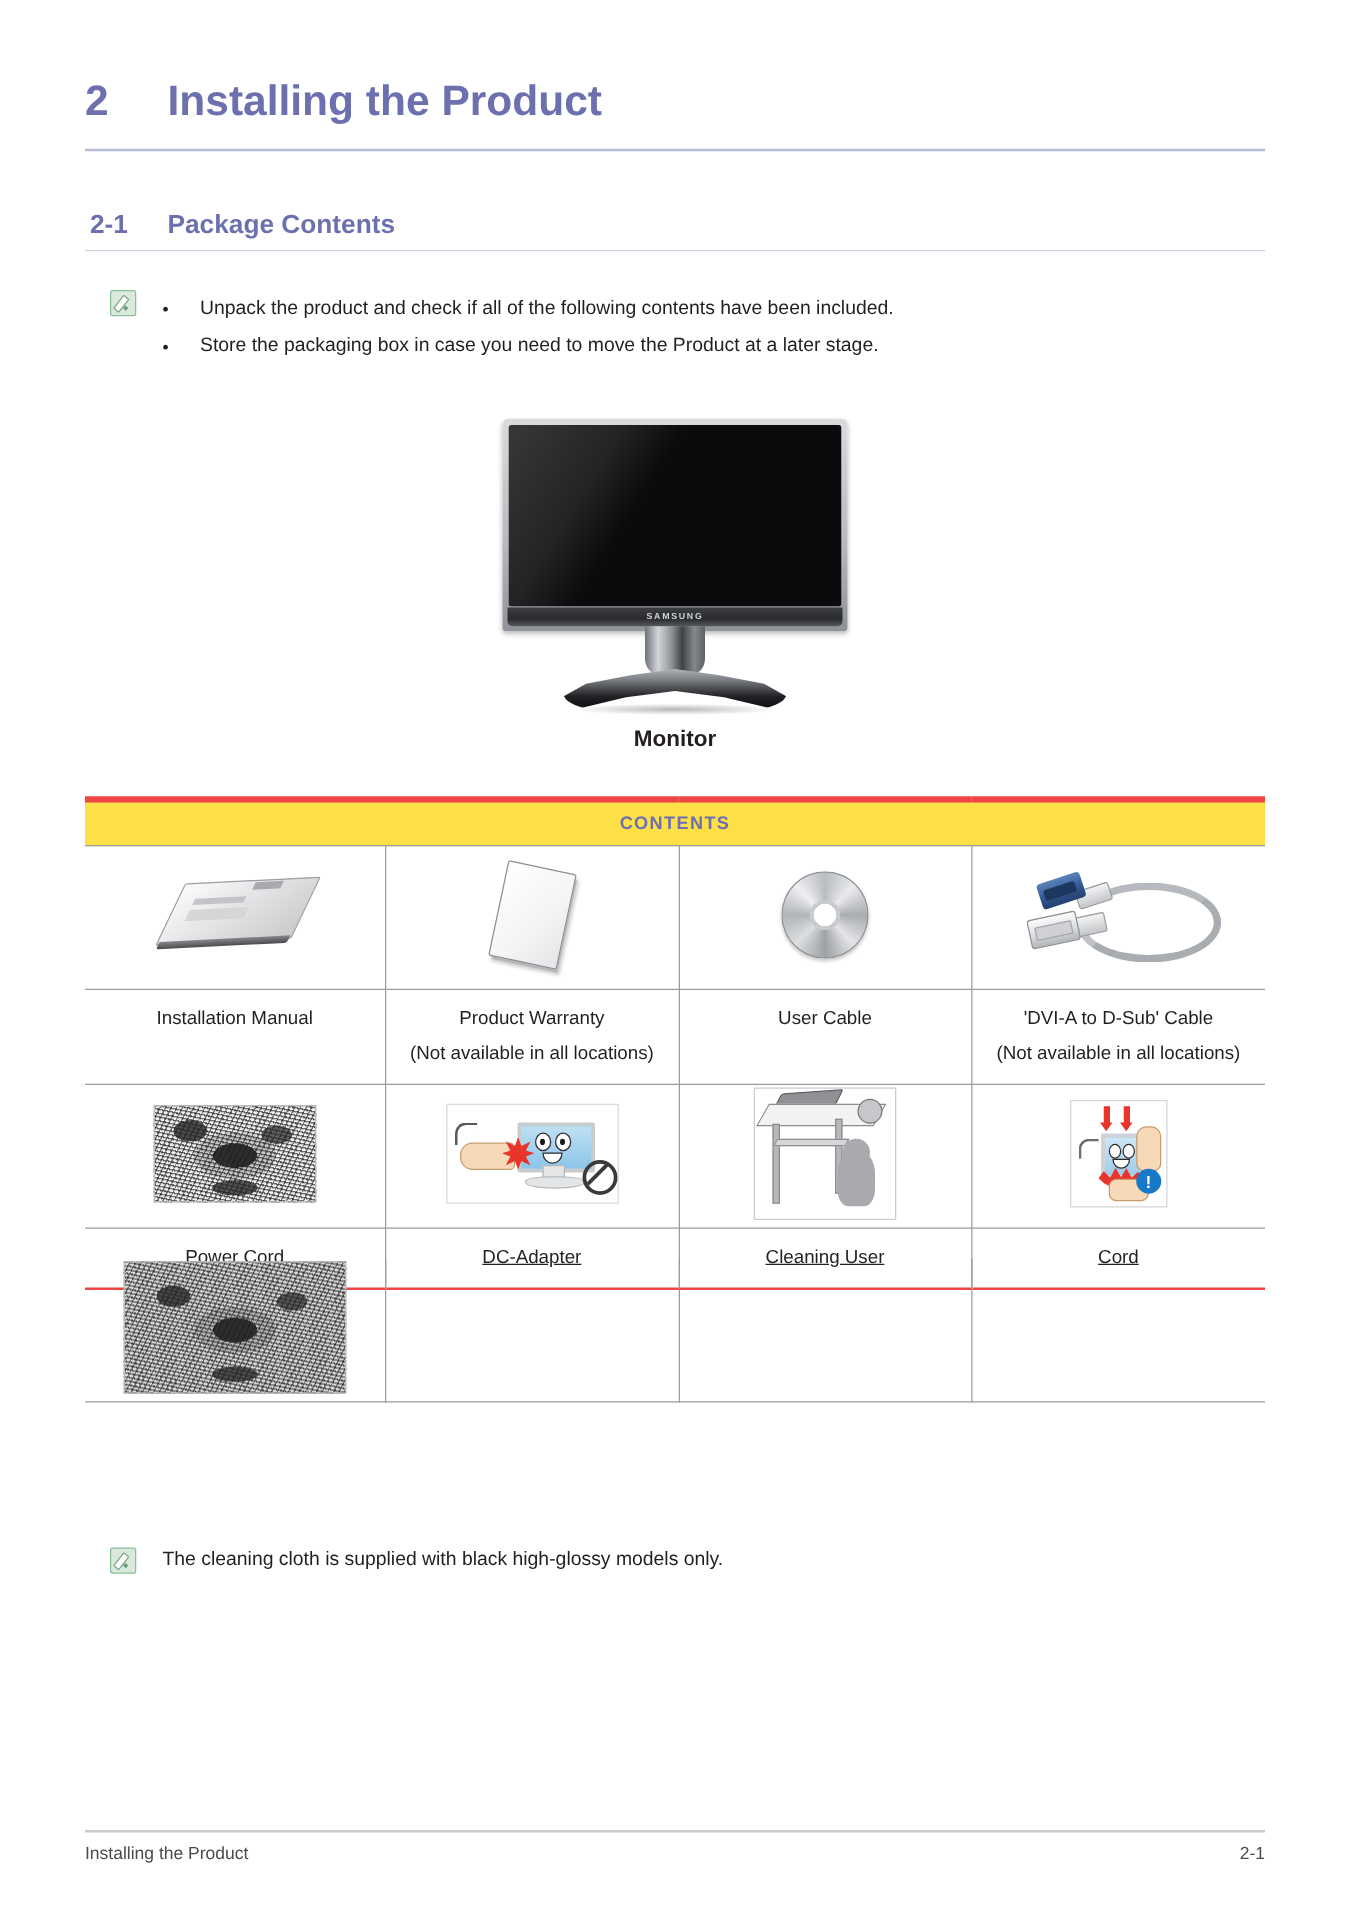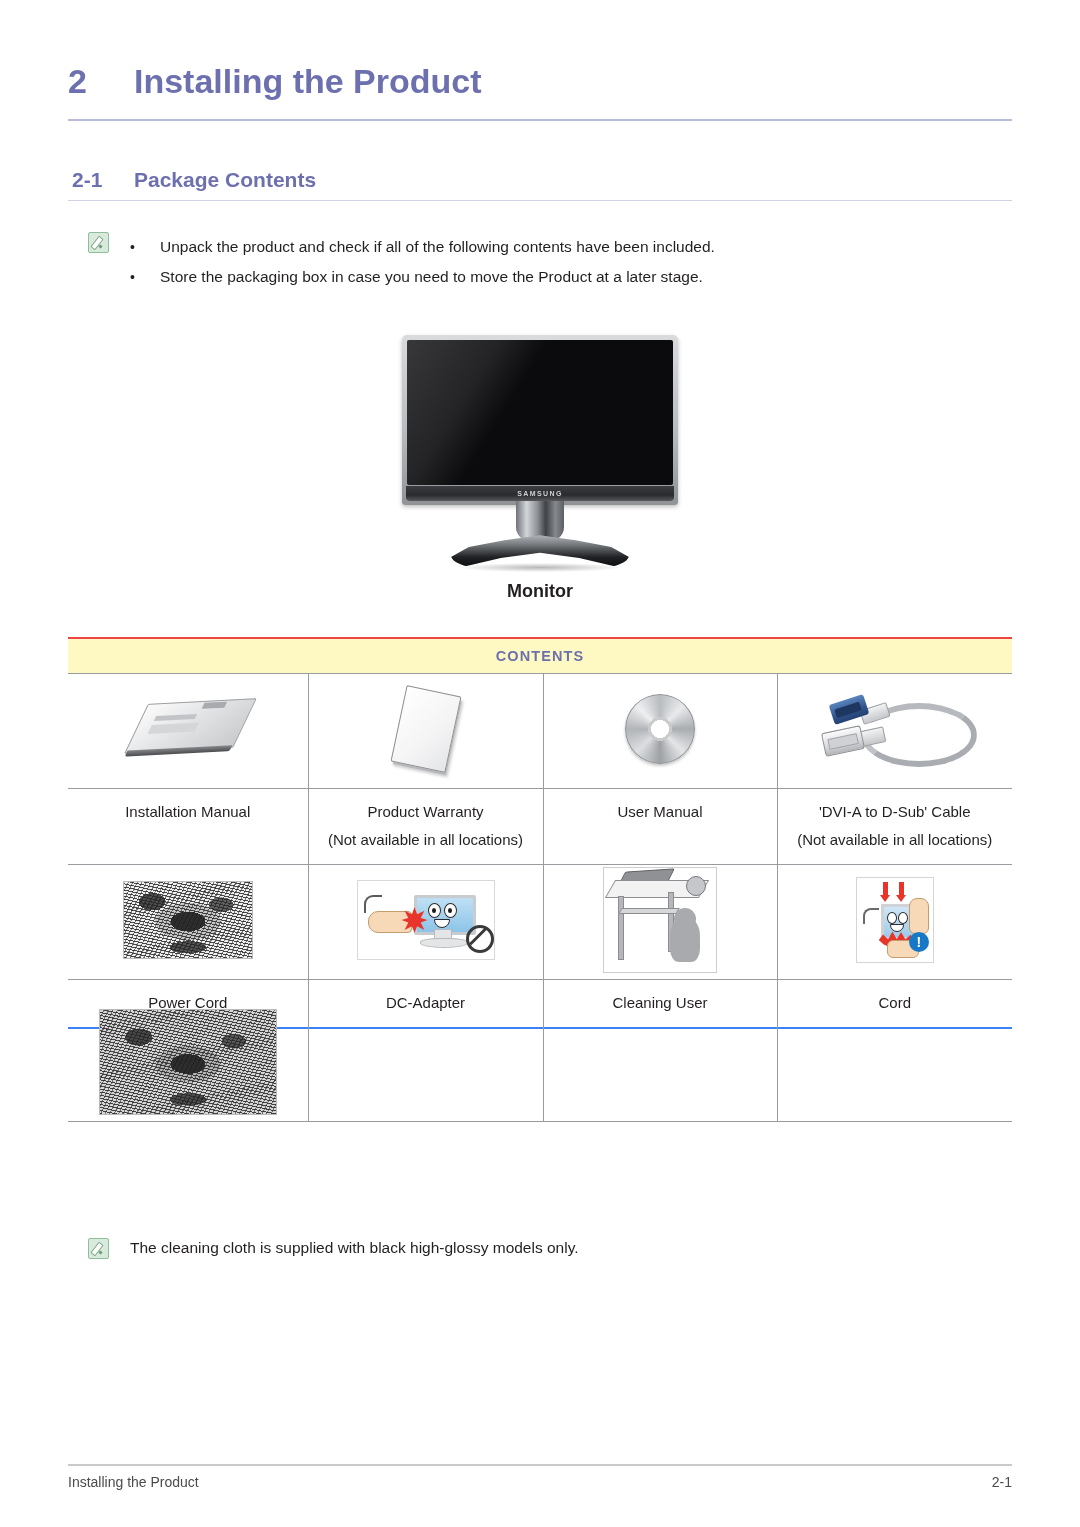--- a/index.html
+++ b/index.html
@@ -232,28 +232,28 @@
     width: 944px;
     border-collapse: collapse;
     table-layout: fixed;
   }
   .tbl col.c1 { width: 240px; }
   .tbl col.c2 { width: 235px; }
   .tbl col.c3 { width: 234px; }
   .tbl col.c4 { width: 235px; }
 
   .band {
-    background: #fef9c3;
+    background: #fde047;
     text-align: center;
     color: #6d70ae;
     font-size: 14.5px;
     font-weight: bold;
     letter-spacing: 1.1px;
     height: 32px;
-    border-top: 2px solid #ef4444;
+    border-top: 5px solid #ef4444;
     border-bottom: 1px solid #9a9b9e;
   }
   .img-cell {
     height: 112px;
     vertical-align: middle;
     text-align: center;
     border-right: 1px solid #9a9b9e;
     border-bottom: 1px solid #9a9b9e;
   }
   .img-cell.last { border-right: none; }
@@ -262,21 +262,21 @@
     text-align: center;
     font-size: 15px;
     color: #231f20;
     border-right: 1px solid #9a9b9e;
     border-bottom: 1px solid #9a9b9e;
     padding: 9px 6px 10px 6px;
     line-height: 28px;
   }
   .lbl-cell.last { border-right: none; }
   .lbl-cell .sub { display: block; }
-  .tbl tr.final td { border-bottom: 2px solid #3b82f6; }
+  .tbl tr.final td { border-bottom: 2px solid #ef4444; text-decoration: underline; }
 
   
   .art { display: inline-block; }
 
   
   .art-booklet {
     width: 104px; height: 56px;
     position: relative;
     transform: skewX(-28deg) rotate(-3deg);
   }
@@ -791,21 +791,21 @@
       <tr>
         <td class="lbl-cell">
           <span>Installation Manual</span>
           <span class="sub"></span>
         </td>
         <td class="lbl-cell">
           <span>Product Warranty</span>
           <span class="sub">(Not available in all locations)</span>
         </td>
         <td class="lbl-cell">
-          <span>User Manual</span>
+          <span>User Cable</span>
           <span class="sub"></span>
         </td>
         <td class="lbl-cell last">
           <span>'DVI-A to D-Sub' Cable</span>
           <span class="sub">(Not available in all locations)</span>
         </td>
       </tr>
 
       <tr>
         <td class="img-cell">

